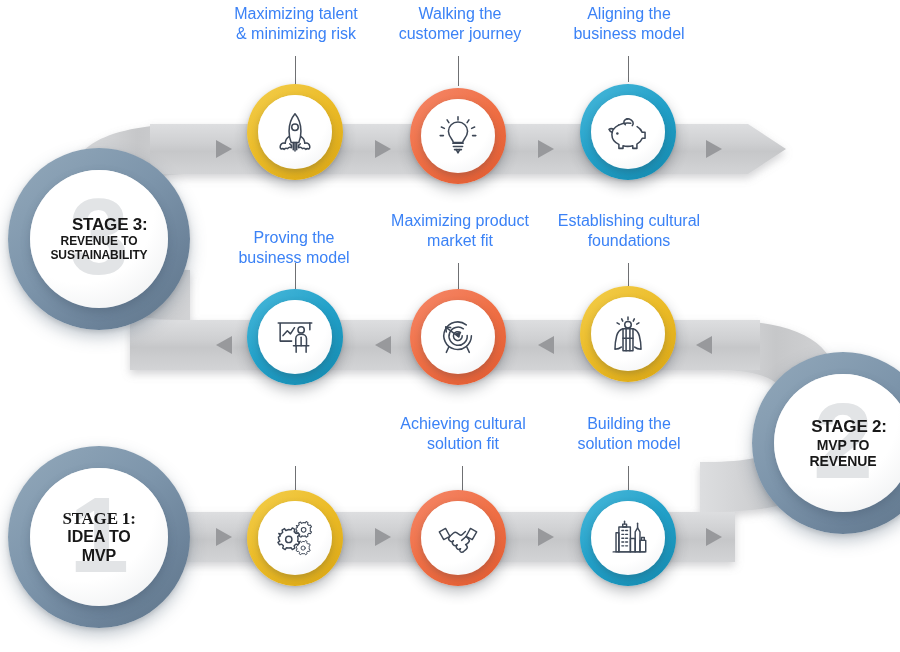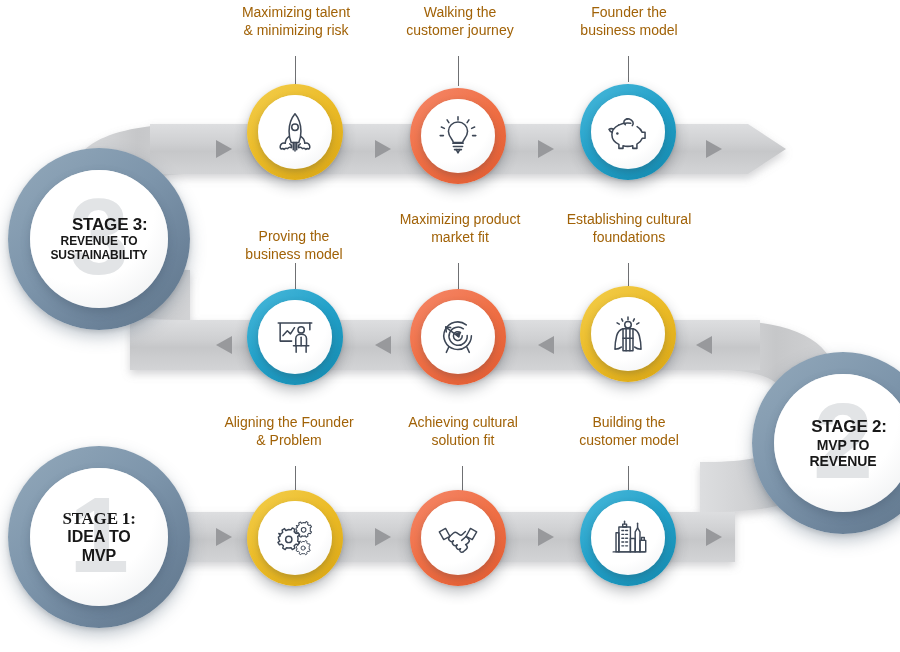--- a/index.html
+++ b/index.html
@@ -98,22 +98,22 @@
     display: flex;
     align-items: center;
     justify-content: center;
   }
   .node-face svg { display: block; }
   
   
   .label {
     position: absolute;
     text-align: center;
-    color: #a16207;
-    font-size: 14px;
+    color: #3b82f6;
+    font-size: 16px;
     line-height: 1.27;
     z-index: 3;
     white-space: pre-line;
   }
   .stem {
     position: absolute;
     width: 1.4px;
     background: #6f7073;
     z-index: 2;
   }
@@ -250,21 +250,21 @@
     <div class="node-face">
       <svg width="46" height="46" viewBox="0 0 48 48" fill="none" stroke="#3d4756" stroke-width="1.6" stroke-linecap="round" stroke-linejoin="round">
         <path d="M24 9.5c-5.6 0-10 4.3-10 9.6 0 3.4 1.7 5.9 3.3 8 1 1.3 1.6 2.4 1.8 3.6h9.8c.2-1.2.8-2.3 1.8-3.6 1.6-2.1 3.3-4.6 3.3-8 0-5.3-4.4-9.6-10-9.6z"></path>
         <path d="M18.6 31.6h10.8M19.2 35h9.6M20.4 38.2h7.2"></path>
         <path d="M22.2 38.2l1.8 3.4 1.8-3.4"></path>
         <path d="M24 4v3.4M12.6 7.2l1.9 2.9M35.4 7.2l-1.9 2.9M6.6 14.6l3.2 1.4M41.4 14.6l-3.2 1.4M5.4 23.6h3.4M42.6 23.6h-3.4"></path>
       </svg>
     </div>
   </div>
 
-  <div class="label" style="left:540px; top:4px; width:178px;">Founder the
+  <div class="label" style="left:540px; top:4px; width:178px;">Aligning the
 business model</div>
   <div class="stem" style="left:628px; top:56px; height:26px;"></div>
   <div class="node" style="left:580px; top:84px;">
     <div class="node-ring" style="background:linear-gradient(145deg,#4ab9db 0%,#22a0c8 48%,#1589ae 100%);"></div>
     <div class="node-face">
       <svg width="46" height="46" viewBox="0 0 48 48" fill="none" stroke="#3d4756" stroke-width="1.6" stroke-linecap="round" stroke-linejoin="round">
         <path d="M14.2 16.8C10 18.9 7.2 22.6 7.2 26.8c0 4.3 2.9 8 7.3 10.1v4.2h4.3v-2.7c1.5.4 3.1.6 4.8.6 1.9 0 3.7-.2 5.4-.7v2.8h4.3v-4.5c2.7-1.4 4.7-3.5 5.6-6h2.9v-6.4h-3.1c-.9-2.4-2.7-4.4-5.2-5.8"></path>
         <path d="M14.2 16.8c2.8-1.4 6.1-2.1 9.4-2.1 1.1 0 2.2.1 3.3.2"></path>
         <circle cx="12.9" cy="25.6" r="1.3" fill="#3d4756" stroke="none"></circle>
         <path d="M7.5 24.2c-1.6-.4-2.9-1.5-3.4-3 1.5-.9 3.3-.9 4.8-.1"></path>
@@ -320,22 +320,20 @@
         <circle cx="24" cy="14.4" r="3.4"></circle>
         <path d="M24 6.4v2.6M17.4 8.2l1.1 2.4M30.6 8.2l-1.1 2.4M12.6 12.4l2.3 1.3M35.4 12.4l-2.3 1.3"></path>
         <path d="M18.6 18.6c-3.2 1-5.4 3.6-6.4 7.3-1 3.8-1.8 9.6-1.8 13.9 2.8 0 5-.7 6.6-2.1"></path>
         <path d="M29.4 18.6c3.2 1 5.4 3.6 6.4 7.3 1 3.8 1.8 9.6 1.8 13.9-2.8 0-5-.7-6.6-2.1"></path>
         <path d="M18.8 18.6h10.4v22.8H18.8z"></path>
         <path d="M22 18.6v22.8M26 18.6v22.8M18.8 28.4h10.4"></path>
       </svg>
     </div>
   </div>
 
-  <div class="label" style="left:190px; top:414px; width:198px;">Aligning the Founder
-&amp; Problem</div>
   <div class="stem" style="left:295px; top:466px; height:26px;"></div>
   <div class="node" style="left:247px; top:490px;">
     <div class="node-ring" style="background:linear-gradient(145deg,#f3ce4d 0%,#ebbb27 48%,#d9a615 100%);"></div>
     <div class="node-face">
       <svg width="46" height="46" viewBox="0 0 48 48" fill="none" stroke="#3d4756" stroke-width="1.5" stroke-linecap="round" stroke-linejoin="round">
         <g transform="translate(17.5,25.5)">
           <path d="M0 -10.4l2.4.4 1.3-2 2.6 1.6-.7 2.3 1.8 1.8 2.3-.7 1.6 2.6-2 1.3.4 2.4-.4 2.4 2 1.3-1.6 2.6-2.3-.7-1.8 1.8.7 2.3-2.6 1.6-1.3-2-2.4.4-2.4-.4-1.3 2-2.6-1.6.7-2.3-1.8-1.8-2.3.7-1.6-2.6 2-1.3L-10.4 0l-.4-2.4 2-1.3-1.6-2.6 2.3.7 1.8-1.8-.7-2.3 2.6-1.6 1.3 2z"></path>
           <circle cx="0" cy="0" r="3.3"></circle>
         </g>
         <g transform="translate(33,15.5) scale(0.73)">
@@ -365,21 +363,21 @@
         <path d="M19.2 26.9c-1.2 1.1-1.3 2.9-.2 4.1 1.1 1.2 2.9 1.3 4.1.2"></path>
         <path d="M23.1 31.2c-1.1 1-1.2 2.6-.2 3.7 1 1.1 2.6 1.2 3.7.2"></path>
         <path d="M26.6 35.1c-.9.8-1 2.2-.2 3.1.8.9 2.2 1 3.1.2"></path>
         <path d="M29.5 38.4l3.2-2.8c1.1-1 1.2-2.7.2-3.8l-1-1.1"></path>
         <path d="M32.4 30.9l2.4-2.1c1.1-1 1.2-2.7.2-3.8l-2.5-2.6"></path>
       </svg>
     </div>
   </div>
 
   <div class="label" style="left:538px; top:414px; width:182px;">Building the
-customer model</div>
+solution model</div>
   <div class="stem" style="left:628px; top:466px; height:26px;"></div>
   <div class="node" style="left:580px; top:490px;">
     <div class="node-ring" style="background:linear-gradient(145deg,#4ab9db 0%,#22a0c8 48%,#1589ae 100%);"></div>
     <div class="node-face">
       <svg width="46" height="46" viewBox="0 0 48 48" fill="none" stroke="#3d4756" stroke-width="1.5" stroke-linecap="round" stroke-linejoin="round">
         <path d="M11.5 18.5h3v20h-3z"></path>
         <path d="M14.5 12.5h12v26h-12z"></path>
         <path d="M18.5 9.5h4v3h-4z"></path>
         <path d="M20.4 6.4v3.1"></path>
         <path d="M17.6 16.2h1.9M21.6 16.2h1.9M17.6 20.2h1.9M21.6 20.2h1.9M17.6 24.2h1.9M21.6 24.2h1.9M17.6 28.2h1.9M21.6 28.2h1.9M17.6 32.2h1.9M21.6 32.2h1.9"></path>

